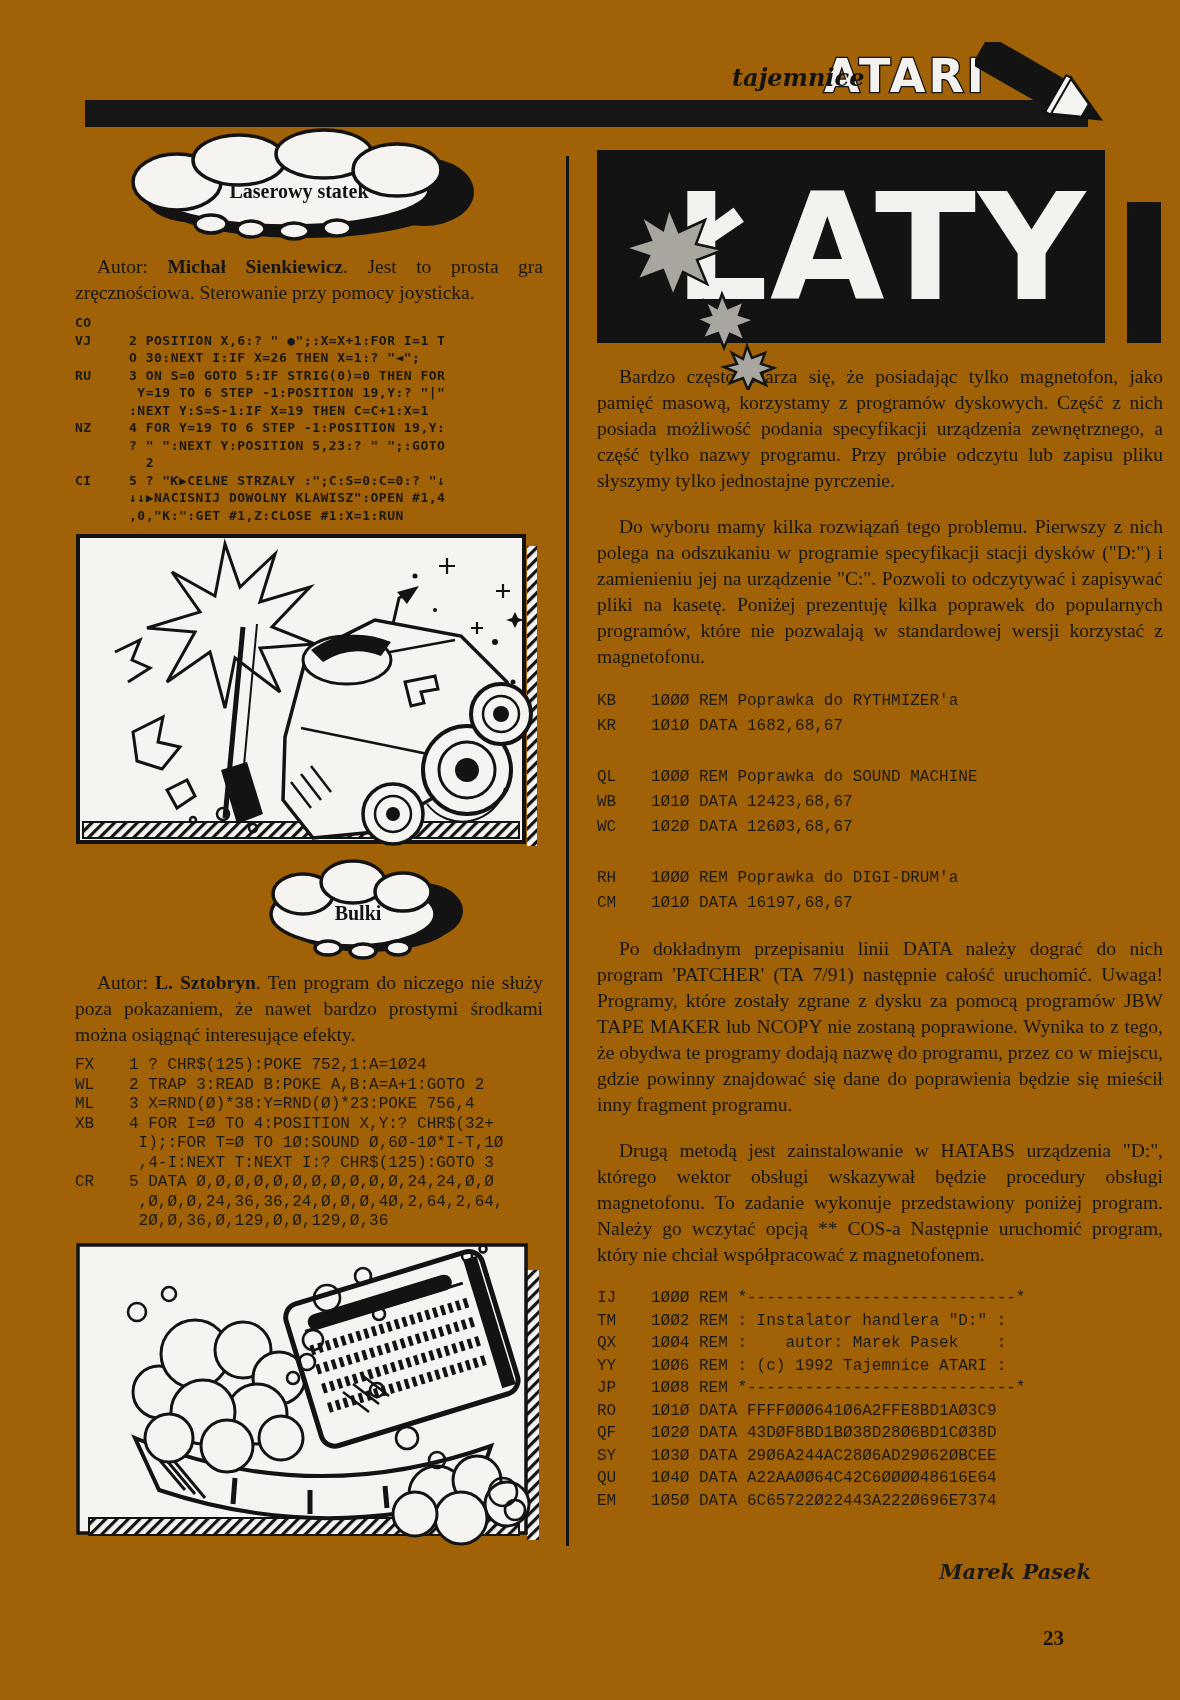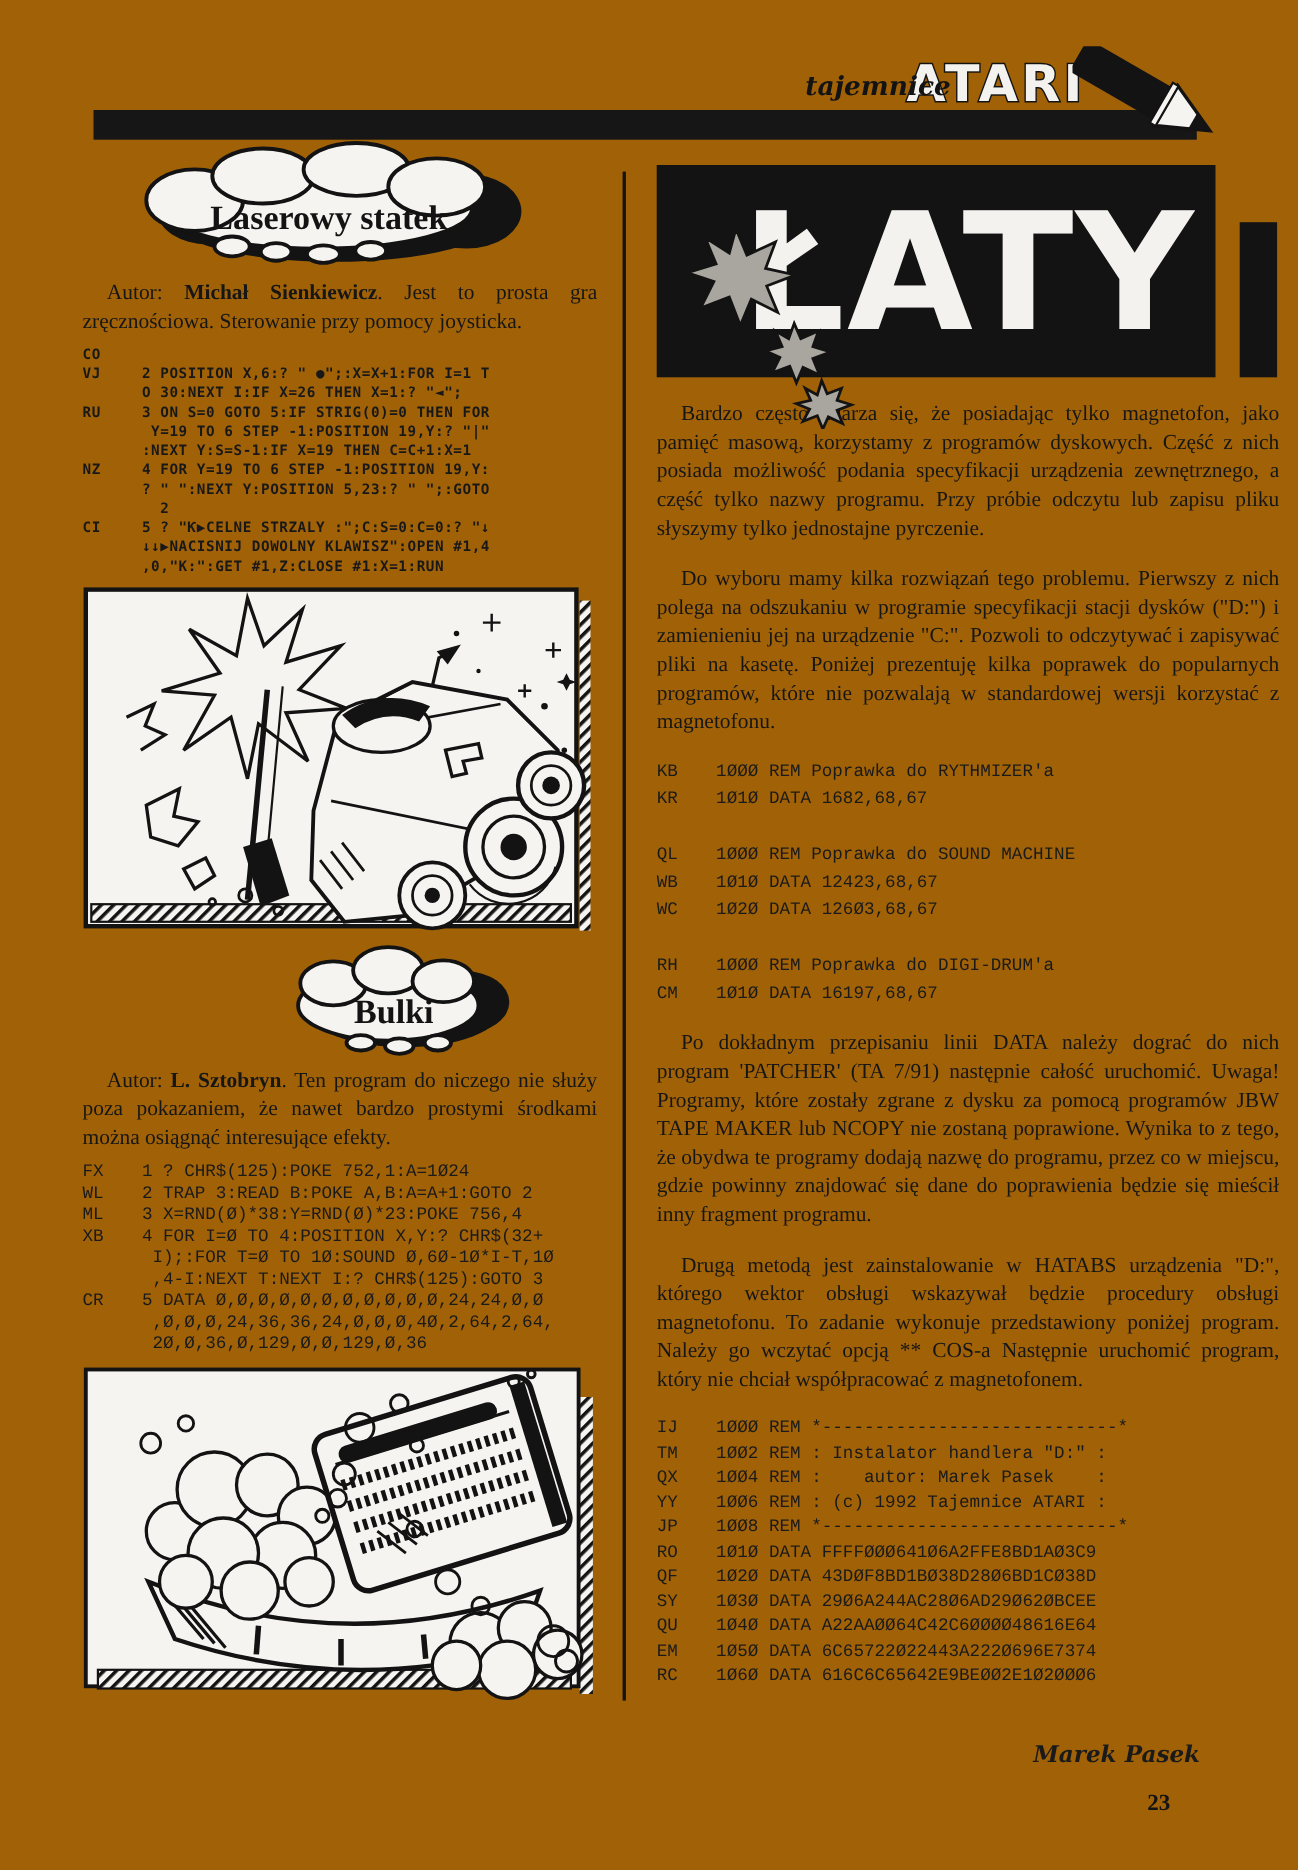--- a/index.html
+++ b/index.html
@@ -11,21 +11,21 @@
   .logo-svg{position:absolute;left:728px;top:36px;}
   .pencil-svg{position:absolute;left:975px;top:42px;}
 
   
   .col-divider{position:absolute;left:566px;top:156px;width:3px;height:1390px;background:#131313;}
   .left-col{position:absolute;left:75px;top:128px;width:468px;}
   .right-col{position:absolute;left:597px;top:150px;width:566px;}
 
   
   .cloud{position:relative;}
-  .cloud-title{position:absolute;left:0;right:0;text-align:center;font-weight:700;font-size:31px;
+  .cloud-title{position:absolute;left:0;right:0;text-align:center;font-weight:700;font-size:20px;
                font-family:"Liberation Serif",serif;color:#131313;}
   #cloud1{width:420px;height:124px;margin-left:14px;}
   #cloud1 .cloud-title{top:52px;}
   #cloud2{width:250px;height:112px;margin:6px 0 0 158px;}
   #cloud2 .cloud-title{top:46px;}
 
   
   .para{font-size:19.5px;line-height:26px;text-align:justify;text-indent:22px;color:#161616;}
   .para b{font-weight:700;}
   .intro{margin:2px 0 0 0;}
@@ -411,23 +411,19 @@
           <pre class="codetxt">1Ø3Ø DATA 29Ø6A244AC28Ø6AD29Ø62ØBCEE</pre>
         </div>
         <div class="crow">
           <span class="chk">QU</span>
           <pre class="codetxt">1Ø4Ø DATA A22AAØØ64C42C6ØØØØ48616E64</pre>
         </div>
         <div class="crow">
           <span class="chk">EM</span>
           <pre class="codetxt">1Ø5Ø DATA 6C65722Ø22443A222Ø696E7374</pre>
         </div>
-        <div class="crow">
-          <span class="chk">RC</span>
-          <pre class="codetxt">1Ø6Ø DATA 616C6C65642E9BEØØ2E1Ø2ØØØ6</pre>
-        </div>
       </div>
 
     <div class="signature">Marek Pasek</div>
   </div>
 
   <div class="page-number">23</div>
 </div>
 
 </body></html>

